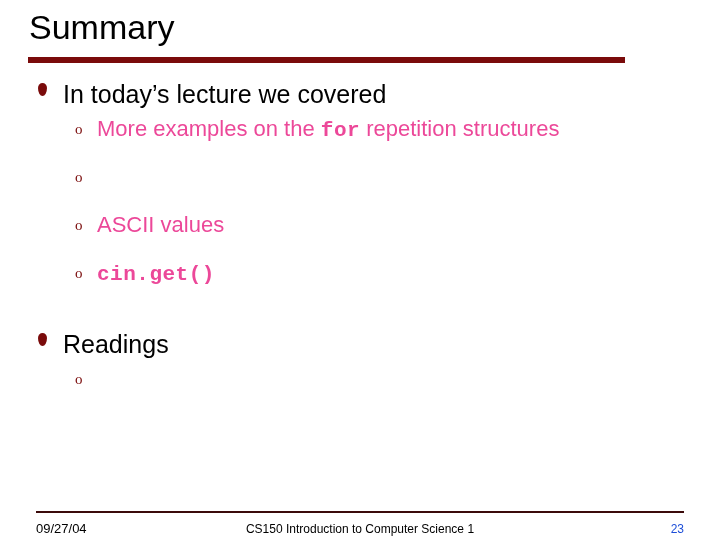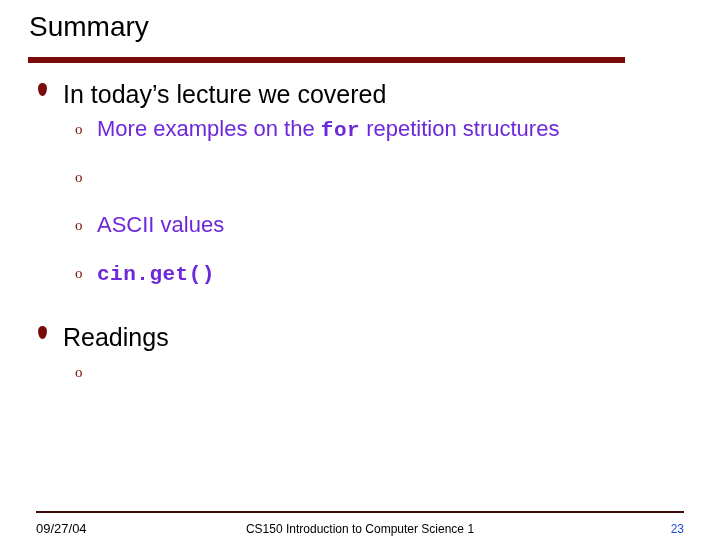--- a/index.html
+++ b/index.html
@@ -22,21 +22,21 @@
     top: 0;
     width: 720px;
     height: 540px;
   }
 
   
   .title {
     position: absolute;
     left: 29px;
     top: 6px;
-    font-size: 28px;
+    font-size: 34px;
     font-weight: 400;
     letter-spacing: 0px;
     line-height: 42px;
     color: #000000;
     white-space: nowrap;
   }
 
   .title-rule {
     position: absolute;
     left: 28px;
@@ -108,21 +108,21 @@
     top: 10px;
     color: #7A0B0B;
     font-size: 15px;
     line-height: 15px;
     font-family: "Liberation Serif", serif;
   }
 
   .lvl2-text {
     font-size: 22px;
     line-height: 34px;
-    color: #6d28d9;
+    color: #ec4899;
     white-space: nowrap;
     padding-left: 9px;
   }
 
   .mono {
     font-family: "Liberation Mono", "DejaVu Sans Mono", monospace;
     font-weight: bold;
     font-size: 21px;
     letter-spacing: 0.5px;
   }
@@ -210,21 +210,21 @@
         <span class="lvl2-text"><span>ASCII values</span></span>
       </div>
 
       <div class="lvl2">
         <span class="lvl2-bullet">o</span>
         <span class="lvl2-text"><span class="mono">cin.get()</span></span>
       </div>
 
     </div>
 
-    <div class="lvl1" style="margin-top:17px;">
+    <div class="lvl1" style="margin-top:24px;">
       <span class="lvl1-bullet">
           <span class="droplet"></span>
         </span>
       <span class="lvl1-text">Readings</span>
     </div>
 
     <div class="lvl2-wrap">
       <div class="lvl2">
         <span class="lvl2-bullet">o</span>
       </div>

